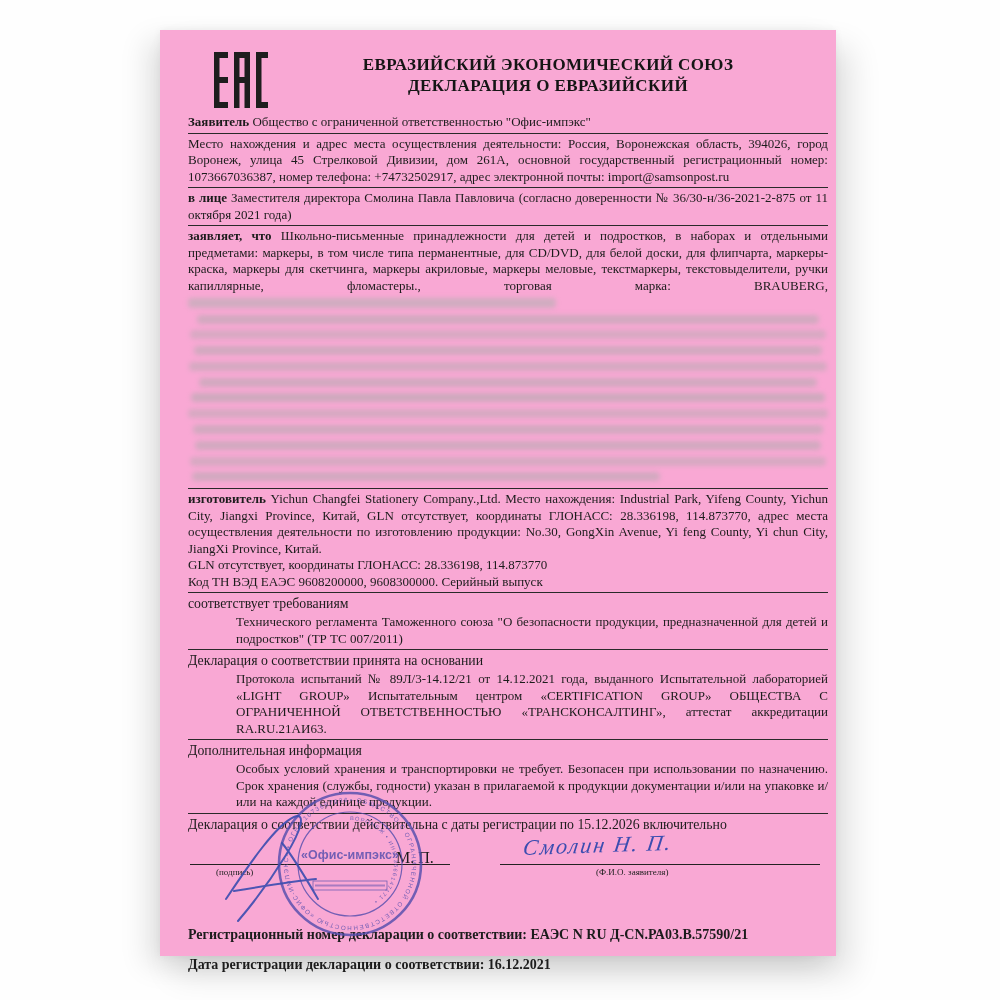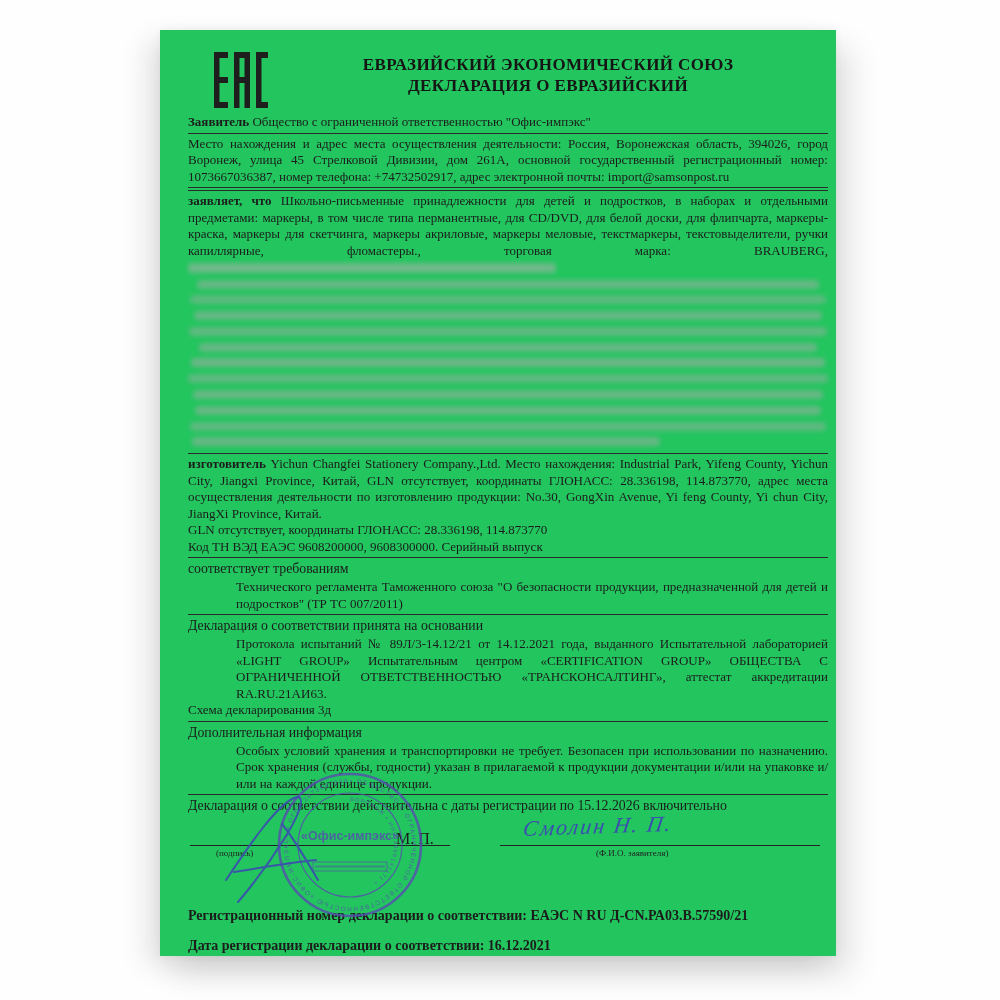--- a/index.html
+++ b/index.html
@@ -1,21 +1,21 @@
 <!DOCTYPE html>
 <html><head>
 <meta charset="utf-8">
 <style>
   * { margin:0; padding:0; box-sizing:border-box; }
   html,body { width:1000px; height:1000px; background:#ffffff; font-family:"Liberation Serif","DejaVu Serif",serif; }
   .stage { position:relative; width:1000px; height:1000px; background:#fefefe; overflow:hidden; }
 
   .sheet {
     position:absolute; left:160px; top:30px; width:676px; height:926px;
-    background:#22c55e;
+    background:#f9a8d4;
     box-shadow:-14px 10px 26px rgba(0,0,0,0.10), 14px 18px 30px rgba(0,0,0,0.12), 0 0 8px rgba(0,0,0,0.05);
     padding:22px 8px 18px 28px;
     color:#1c1c1c;
   }
   .content { width:640px; position:relative; }
 
   
   .doc-header { display:flex; align-items:flex-start; margin-bottom:6px; }
   .eac-logo { width:54px; height:56px; margin-left:26px; flex:0 0 auto; }
   .titles { flex:1; text-align:center; padding-top:2px; }
@@ -95,20 +95,21 @@
           <div class="title-line">ДЕКЛАРАЦИЯ О ЕВРАЗИЙСКИЙ</div>
         </div>
       </div>
 
       <p class="para single"><b class="lead">Заявитель</b> <span>Общество с ограниченной ответственностью "Офис-импэкс"</span></p>
       <div class="rule"></div>
 
       <p class="para">Место нахождения и адрес места осуществления деятельности: Россия, Воронежская область, 394026, город Воронеж, улица 45 Стрелковой Дивизии, дом 261А, основной государственный регистрационный номер: 1073667036387, номер телефона: +74732502917, адрес электронной почты: import@samsonpost.ru</p>
       <div class="rule"></div>
 
+      <p class="para"><b class="lead">в лице</b> <span>Заместителя  директора Смолина Павла Павловича (согласно доверенности № 36/30-н/36-2021-2-875 от 11 октября 2021 года)</span></p>
       <div class="rule"></div>
 
       <p class="para"><b class="lead">заявляет, что</b> <span>Школьно-письменные принадлежности для детей и подростков, в наборах и отдельными предметами: маркеры, в том числе типа перманентные, для CD/DVD, для белой доски, для флипчарта, маркеры-краска, маркеры для скетчинга, маркеры акриловые, маркеры меловые, текстмаркеры, текстовыделители, ручки капиллярные, фломастеры., торговая марка: BRAUBERG,</span> <span class="blur-inline"></span></p>
 
       <div class="redacted">
         <div class="blur-row"></div>
         <div class="blur-row"></div>
         <div class="blur-row"></div>
         <div class="blur-row"></div>
         <div class="blur-row"></div>
@@ -125,21 +126,20 @@
       <p class="para single">GLN отсутствует, координаты ГЛОНАСС: 28.336198, 114.873770</p>
       <p class="para single">Код ТН ВЭД ЕАЭС 9608200000, 9608300000. Серийный выпуск</p>
       <div class="rule"></div>
 
       <div class="heading">соответствует требованиям</div>
       <p class="para mt2">Технического регламента Таможенного союза "О безопасности продукции, предназначенной для детей и подростков" (ТР ТС 007/2011)</p>
       <div class="rule"></div>
 
       <div class="heading">Декларация о соответствии принята на основании</div>
       <p class="para mt2">Протокола испытаний № 89Л/3-14.12/21 от 14.12.2021 года, выданного  Испытательной лабораторией «LIGHT GROUP» Испытательным центром «CERTIFICATION GROUP» ОБЩЕСТВА С ОГРАНИЧЕННОЙ ОТВЕТСТВЕННОСТЬЮ «ТРАНСКОНСАЛТИНГ», аттестат аккредитации RA.RU.21АИ63.</p>
-      <p class="para single">Схема декларирования 3д</p>
       <div class="rule"></div>
 
       <div class="heading">Дополнительная информация</div>
       <p class="para mt2">Особых условий хранения и транспортировки не требует. Безопасен при использовании по назначению. Срок хранения (службы, годности) указан в прилагаемой к продукции документации и/или на упаковке и/или на каждой единице продукции.</p>
       <div class="rule"></div>
 
       <div class="heading">Декларация о соответствии действительна с даты регистрации по 15.12.2026 включительно</div>
 
       <div class="sign-area">
 

